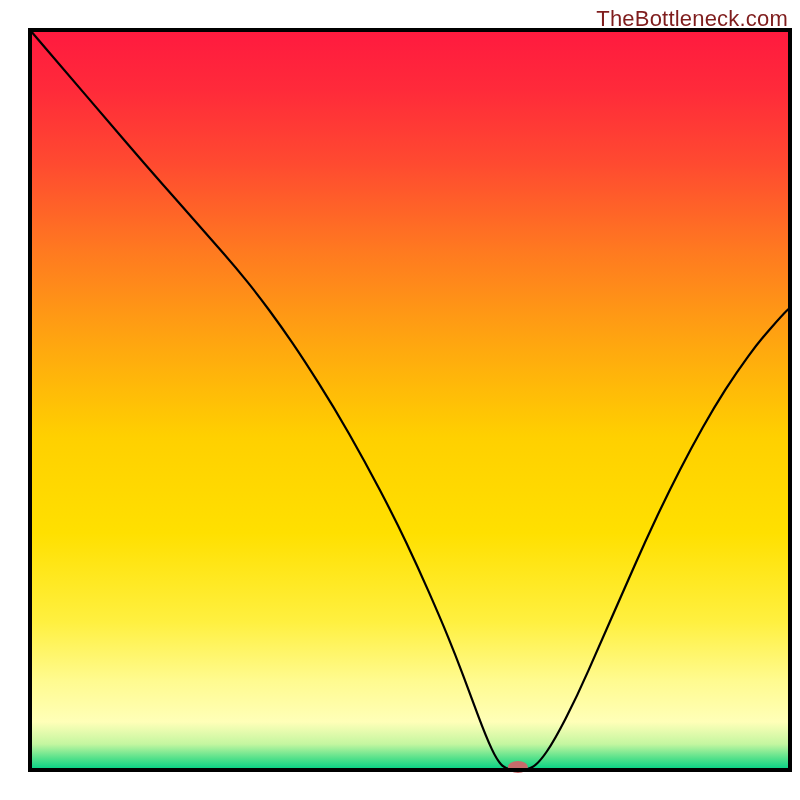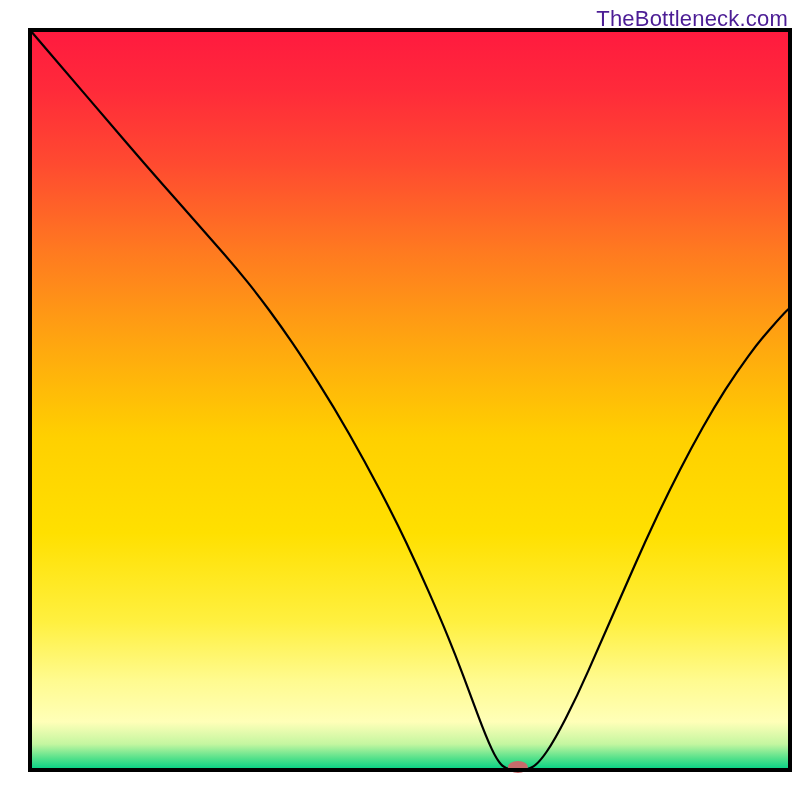--- a/index.html
+++ b/index.html
@@ -12,21 +12,21 @@
   }
   .chart-container {
     position: relative;
     width: 800px;
     height: 800px;
   }
   .watermark {
     position: absolute;
     top: 6px;
     right: 12px;
-    color: #4c1d95;
+    color: #7f1d1d;
     font-size: 22px;
     font-weight: 500;
     letter-spacing: 0.2px;
     z-index: 10;
   }
   svg.plot {
     position: absolute;
     top: 0;
     left: 0;
     width: 800px;

